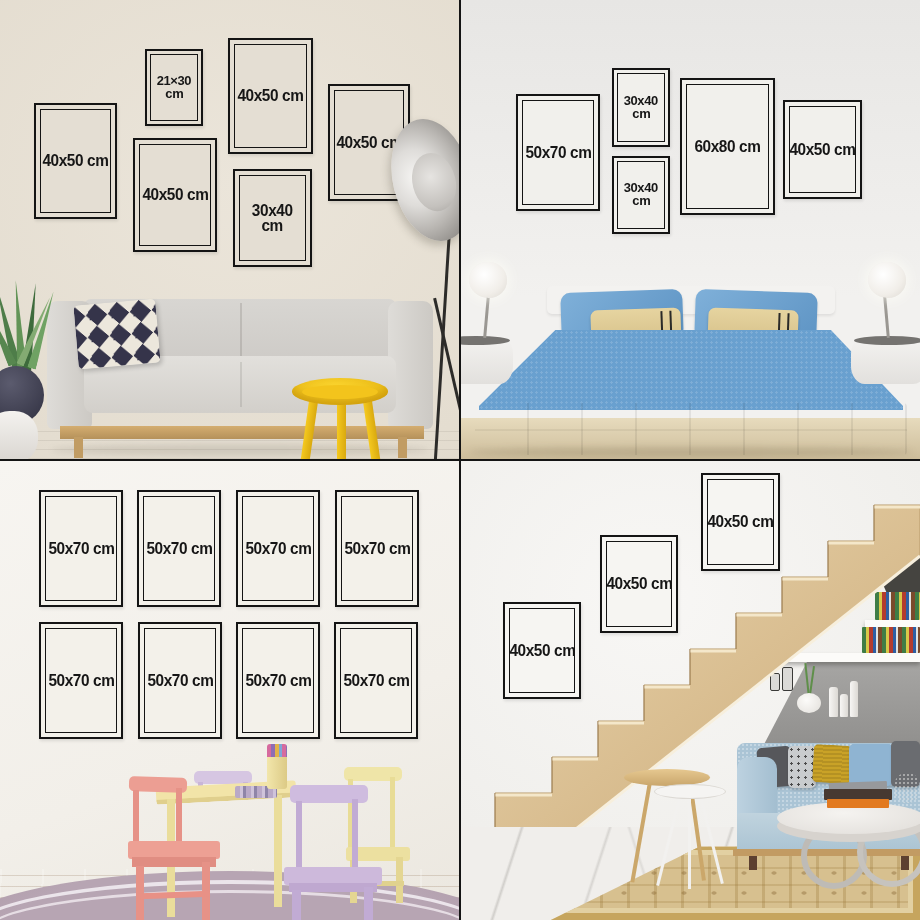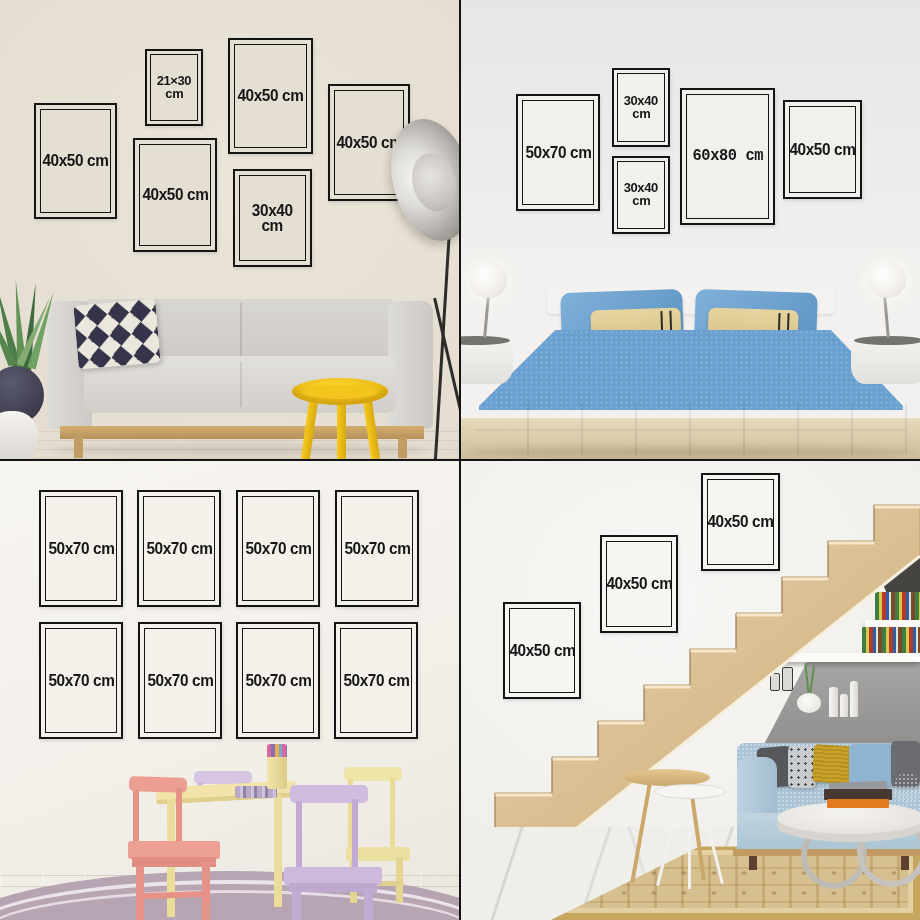--- a/index.html
+++ b/index.html
@@ -252,21 +252,21 @@
             <div>30x40</div>
             <div>cm</div>
           </div>
         </div>
         <div class="size-frame small" style="left: 151px; top: 156px; width: 58px; height: 78px;">
           <div class="size-frame-inner">
             <div>30x40</div>
             <div>cm</div>
           </div>
         </div>
-        <div class="size-frame" style="left: 219px; top: 88px; width: 95px; height: 137px; font-family: Liberation Mono, monospace;">
+        <div class="size-frame" style="left: 219px; top: 78px; width: 95px; height: 137px;">
           <div class="size-frame-inner">
             <div>60x80 cm</div>
           </div>
         </div>
         <div class="size-frame" style="left: 322px; top: 100px; width: 79px; height: 99px;">
           <div class="size-frame-inner">
             <div>40x50 cm</div>
           </div>
         </div>
       </div>

